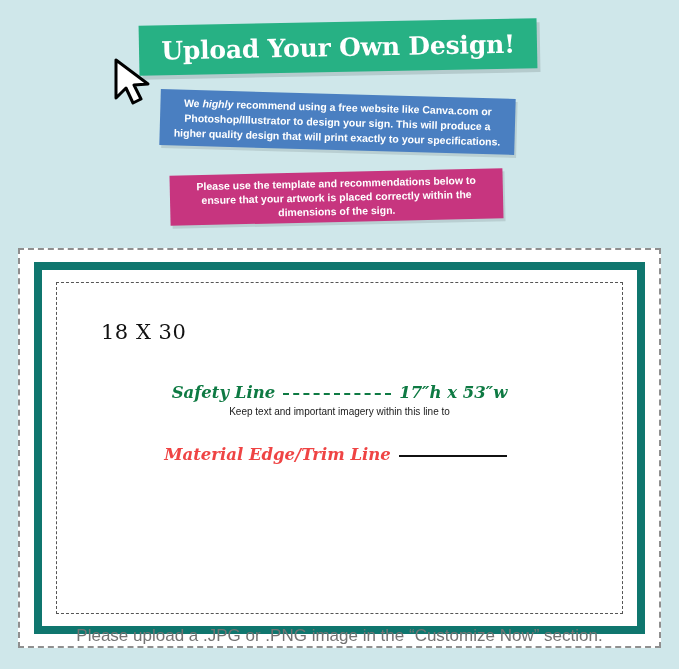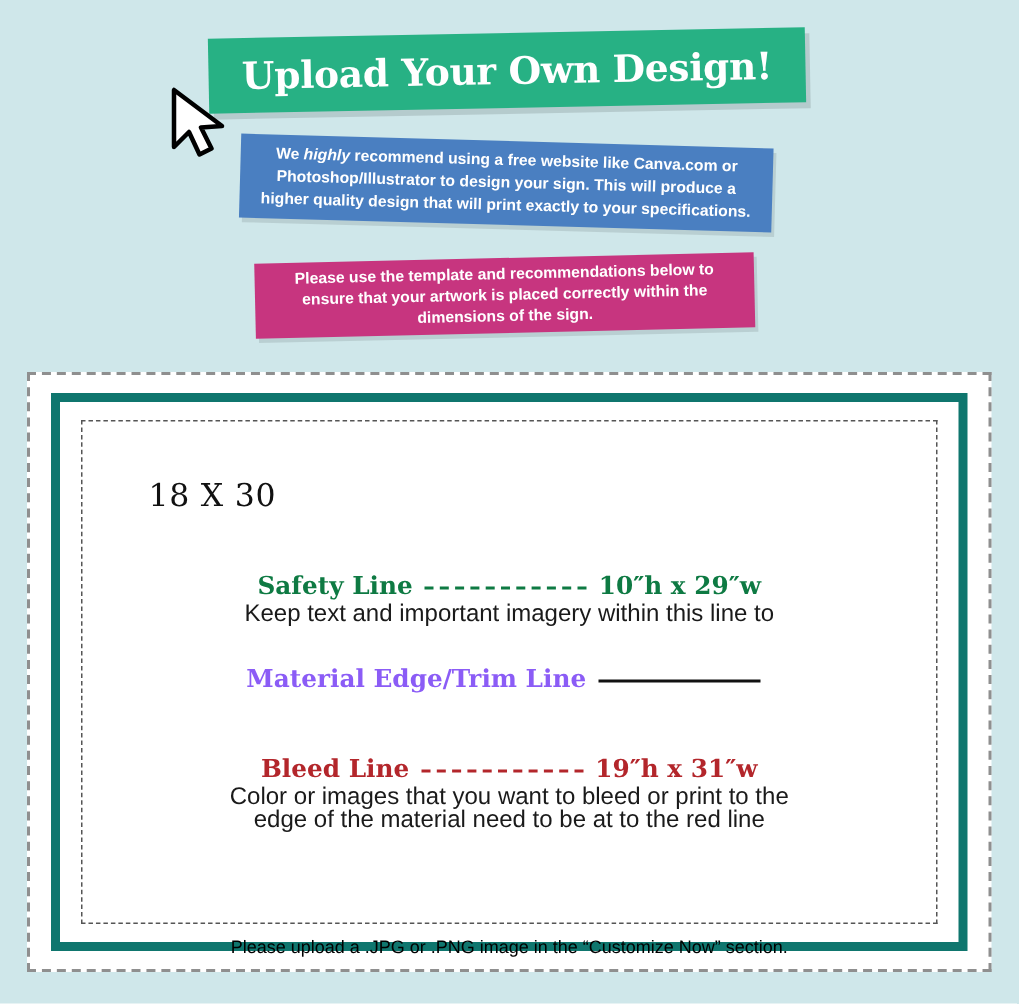--- a/index.html
+++ b/index.html
@@ -133,21 +133,21 @@
     background: #ffffff;
     border: 2px dashed #8f8f8f;
     box-sizing: border-box;
   }
   .card-inner {
     position: absolute;
     left: 14px;
     top: 12px;
     right: 14px;
     bottom: 12px;
-    border: 6px solid #0f766e;
+    border: 8px solid #0f766e;
     box-sizing: border-box;
   }
   .card-inner2 {
     position: absolute;
     left: 14px;
     top: 12px;
     right: 14px;
     bottom: 12px;
     border: 1px dashed #555555;
     box-sizing: border-box;
@@ -168,20 +168,21 @@
     position: absolute;
     left: 0;
     width: 100%;
     text-align: center;
   }
   .spec-head {
     display: flex;
     align-items: center;
     justify-content: center;
     white-space: nowrap;
+    font-style: italic;
   }
   .spec-name {
     font-family: "DejaVu Serif", serif;
     font-size: 16.5px;
     font-weight: bold;
   }
   .spec-dim {
     font-family: "DejaVu Serif", serif;
     font-size: 16.5px;
     font-weight: bold;
@@ -190,41 +191,41 @@
     width: 108px;
     height: 0;
     margin: 0 8px;
     position: relative;
     top: 1px;
   }
   .rule.green  { border-top: 2px dashed #0e7a43; }
   .rule.black  { border-top: 2px solid #111111; }
   .rule.red    { border-top: 2px dashed #b3262b; }
   .green-t { color: #0e7a43; }
-  .black-t { color: #8b5cf6; }
+  .black-t { color: #ef4444; }
   .red-t   { color: #b3262b; }
   .spec-desc {
     margin-top: 3px;
-    font-size: 16px;
+    font-size: 10px;
     line-height: 14.5px;
     color: #1a1a1a;
   }
 
   .safety  { top: 100px; }
   .trim    { top: 162px; }
   .bleed   { top: 222px; }
 
   .footer-note {
     position: absolute;
     left: 0;
     top: 343px;
     width: 100%;
     text-align: center;
-    font-size: 12px;
-    color: #000000;
+    font-size: 17px;
+    color: #737373;
   }
 </style>
 </head>
 <body>
 
 <div class="banner-wrap">
   <div class="banner"></div>
   <div class="banner-text">Upload Your Own Design!</div>
 </div>
 
@@ -255,43 +256,32 @@
 <div class="card">
   <div class="card-inner">
     <div class="card-inner2">
 
       <div class="size-label">18 X 30</div>
 
       <div class="spec safety">
         <div class="spec-head">
           <span class="spec-name green-t">Safety Line</span>
           <span class="rule green"></span>
-          <span class="spec-dim green-t">10″h x 29″w</span>
+          <span class="spec-dim green-t">17″h x 53″w</span>
         </div>
         <div class="spec-desc">
           <span>Keep text and important imagery within this line to</span><br>
         </div>
       </div>
 
       <div class="spec trim">
         <div class="spec-head">
           <span class="spec-name black-t">Material Edge/Trim Line</span>
           <span class="rule black"></span>
         </div>
       </div>
 
-      <div class="spec bleed">
-        <div class="spec-head">
-          <span class="spec-name red-t">Bleed Line</span>
-          <span class="rule red"></span>
-          <span class="spec-dim red-t">19″h  x 31″w</span>
-        </div>
-        <div class="spec-desc">
-          <span>Color or images that you want to bleed or print to the</span><br>
-          <span>edge of the material need to be at to the red line</span>
-        </div>
-      </div>
 
       <div class="footer-note">Please upload a .JPG or .PNG  image in the “Customize Now” section.</div>
 
     </div>
   </div>
 </div>
 
 </body></html>

